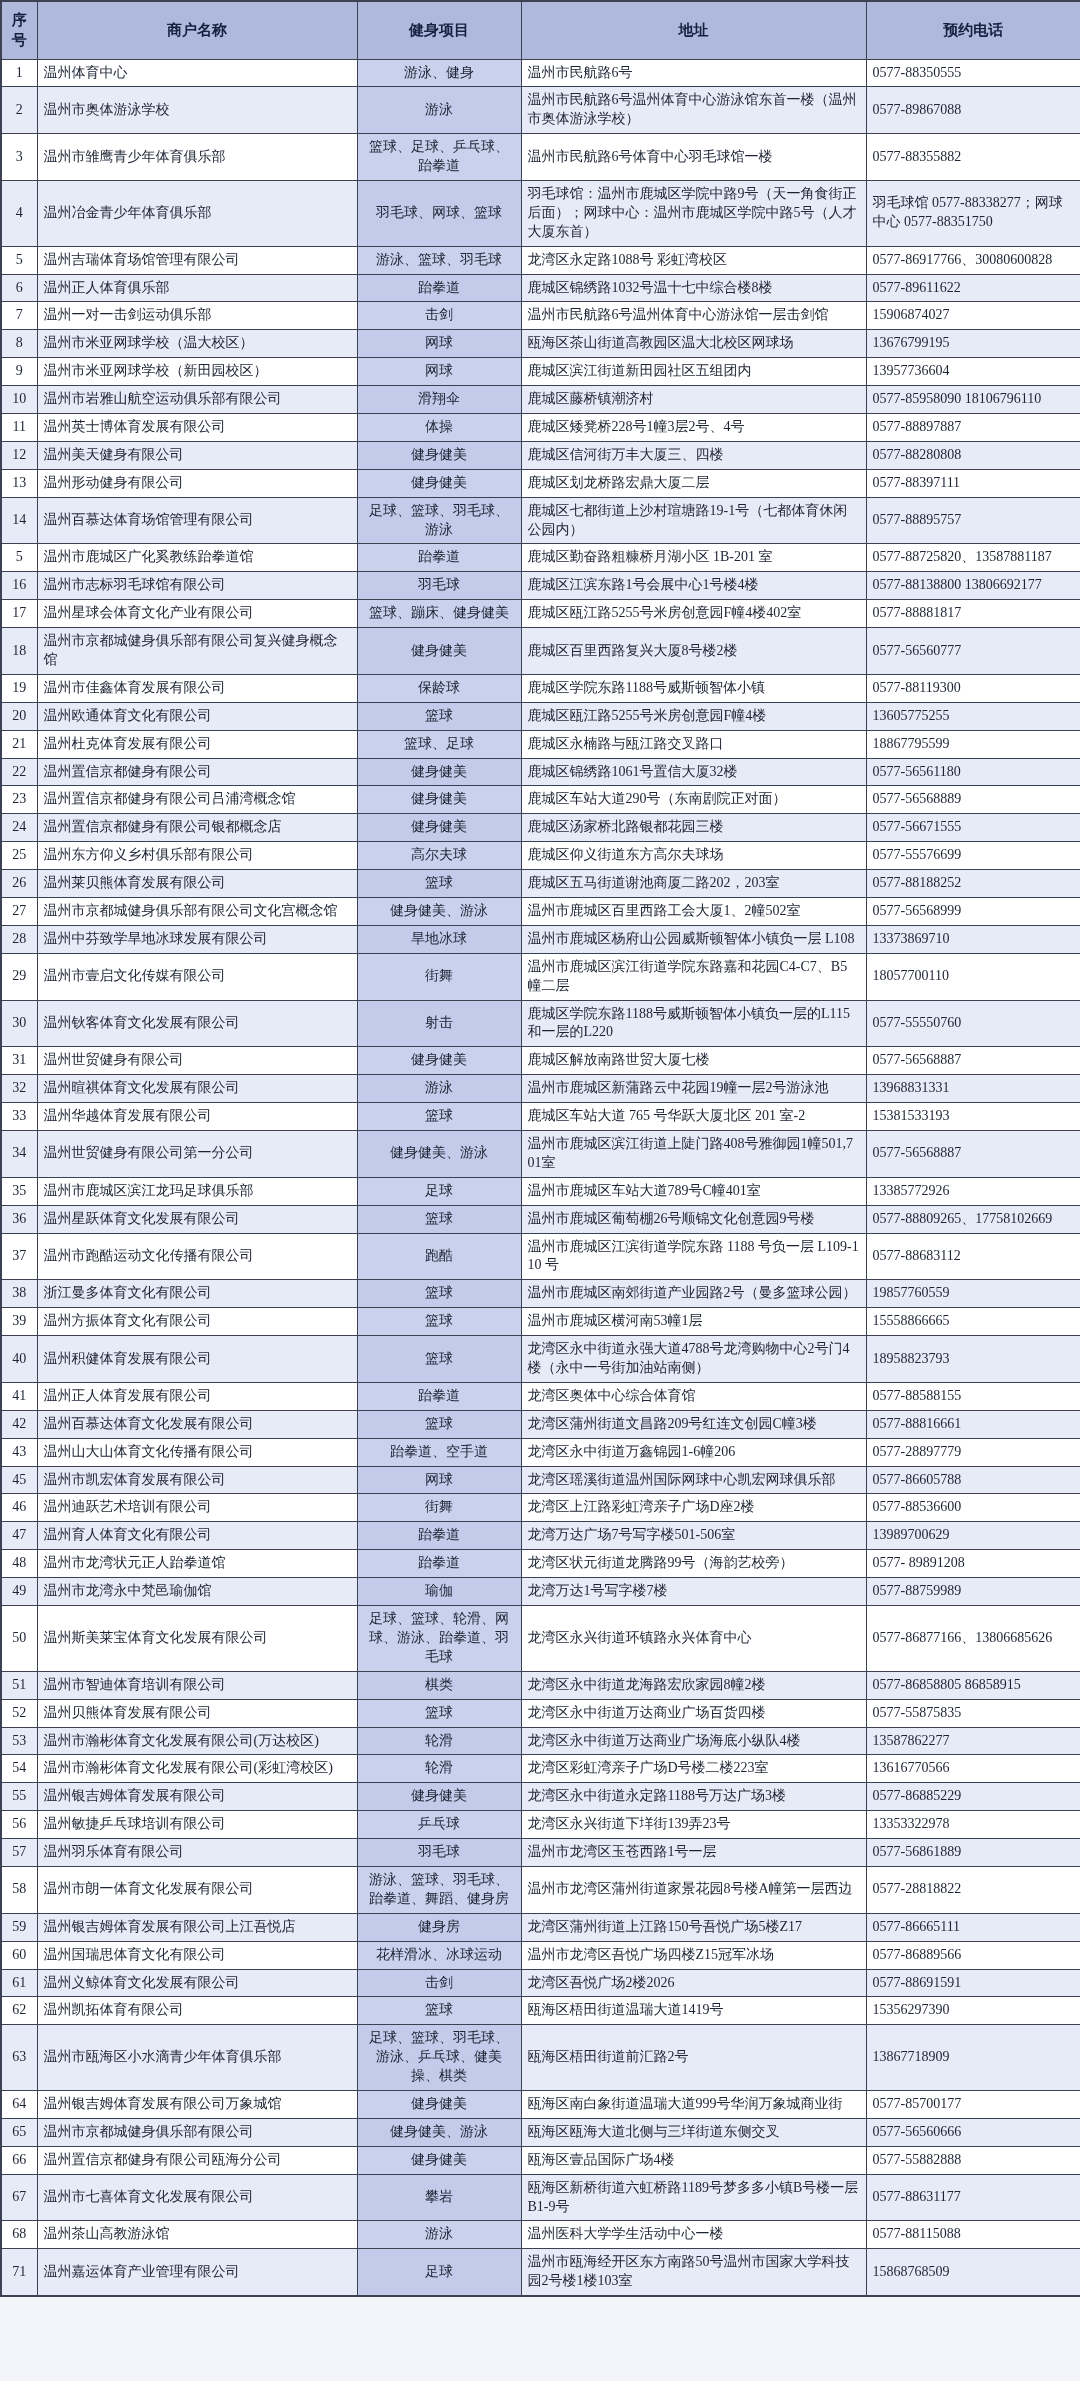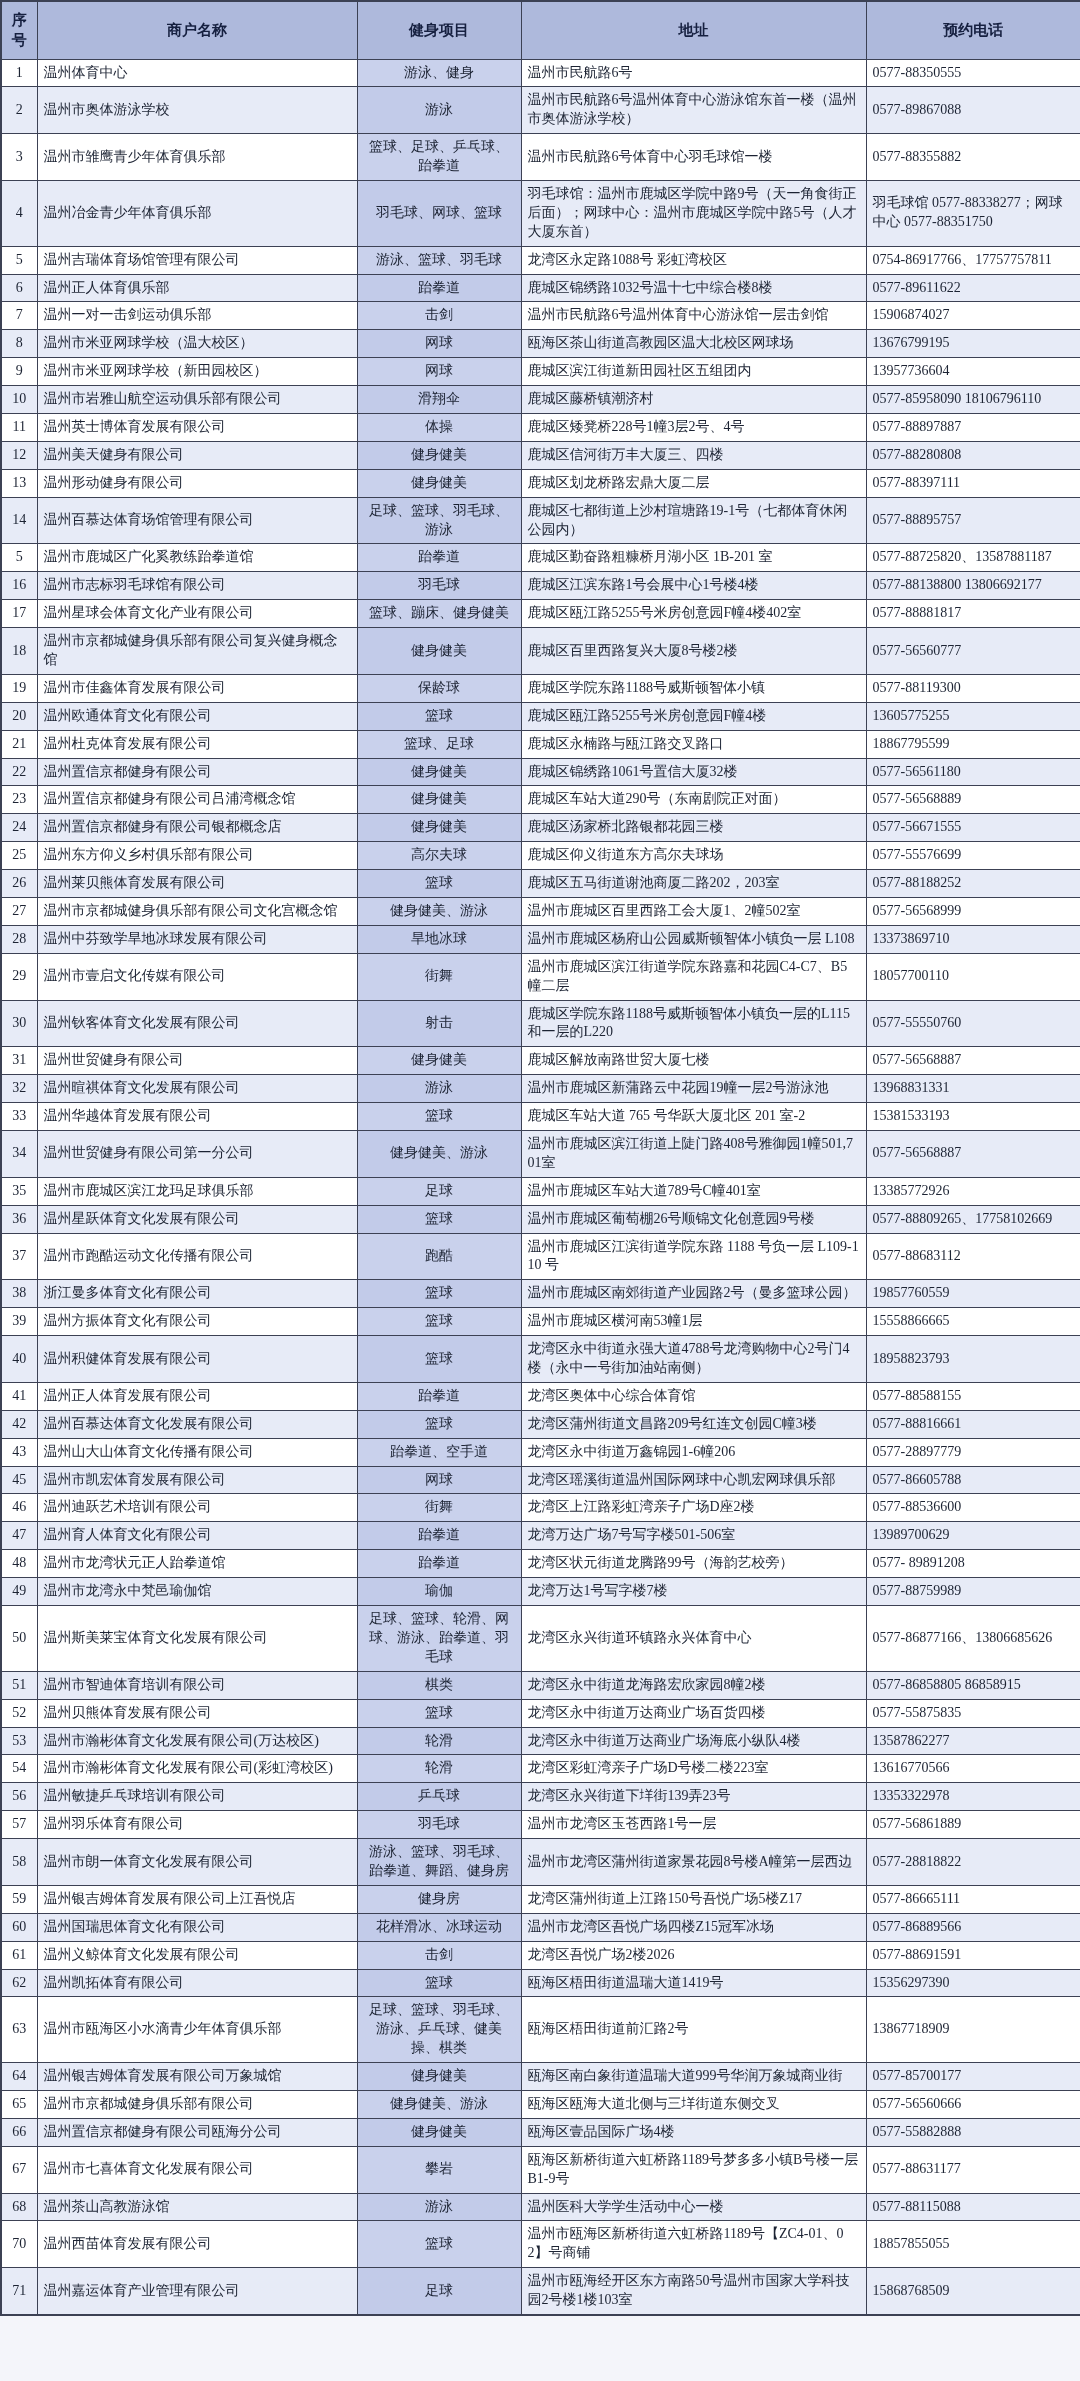--- a/index.html
+++ b/index.html
@@ -79,21 +79,21 @@
           <td class="col-name">温州冶金青少年体育俱乐部</td>
           <td class="col-items">羽毛球、网球、篮球</td>
           <td class="col-address">羽毛球馆：温州市鹿城区学院中路9号（天一角食街正后面）；网球中心：温州市鹿城区学院中路5号（人才大厦东首）</td>
           <td class="col-phone">羽毛球馆 0577-88338277；网球中心 0577-88351750</td>
         </tr>
         <tr>
           <td class="col-no">5</td>
           <td class="col-name">温州吉瑞体育场馆管理有限公司</td>
           <td class="col-items">游泳、篮球、羽毛球</td>
           <td class="col-address">龙湾区永定路1088号 彩虹湾校区</td>
-          <td class="col-phone">0754-86917766、17757757811</td>
+          <td class="col-phone">0577-86917766、30080600828</td>
         </tr>
         <tr>
           <td class="col-no">6</td>
           <td class="col-name">温州正人体育俱乐部</td>
           <td class="col-items">跆拳道</td>
           <td class="col-address">鹿城区锦绣路1032号温十七中综合楼8楼</td>
           <td class="col-phone">0577-89611622</td>
         </tr>
         <tr>
           <td class="col-no">7</td>
@@ -418,20 +418,27 @@
           <td class="col-phone">13587862277</td>
         </tr>
         <tr>
           <td class="col-no">54</td>
           <td class="col-name">温州市瀚彬体育文化发展有限公司(彩虹湾校区)</td>
           <td class="col-items">轮滑</td>
           <td class="col-address">龙湾区彩虹湾亲子广场D号楼二楼223室</td>
           <td class="col-phone">13616770566</td>
         </tr>
         <tr>
+          <td class="col-no">55</td>
+          <td class="col-name">温州银吉姆体育发展有限公司</td>
+          <td class="col-items">健身健美</td>
+          <td class="col-address">龙湾区永中街道永定路1188号万达广场3楼</td>
+          <td class="col-phone">0577-86885229</td>
+        </tr>
+        <tr>
           <td class="col-no">56</td>
           <td class="col-name">温州敏捷乒乓球培训有限公司</td>
           <td class="col-items">乒乓球</td>
           <td class="col-address">龙湾区永兴街道下垟街139弄23号</td>
           <td class="col-phone">13353322978</td>
         </tr>
         <tr>
           <td class="col-no">57</td>
           <td class="col-name">温州羽乐体育有限公司</td>
           <td class="col-items">羽毛球</td>
@@ -509,27 +516,20 @@
           <td class="col-phone">0577-88631177</td>
         </tr>
         <tr>
           <td class="col-no">68</td>
           <td class="col-name">温州茶山高教游泳馆</td>
           <td class="col-items">游泳</td>
           <td class="col-address">温州医科大学学生活动中心一楼</td>
           <td class="col-phone">0577-88115088</td>
         </tr>
         <tr>
-          <td class="col-no">70</td>
-          <td class="col-name">温州西苗体育发展有限公司</td>
-          <td class="col-items">篮球</td>
-          <td class="col-address">温州市瓯海区新桥街道六虹桥路1189号【ZC4-01、02】号商铺</td>
-          <td class="col-phone">18857855055</td>
-        </tr>
-        <tr>
           <td class="col-no">71</td>
           <td class="col-name">温州嘉运体育产业管理有限公司</td>
           <td class="col-items">足球</td>
           <td class="col-address">温州市瓯海经开区东方南路50号温州市国家大学科技园2号楼1楼103室</td>
           <td class="col-phone">15868768509</td>
         </tr>
       </tbody>
   </table>
 </div>
 

